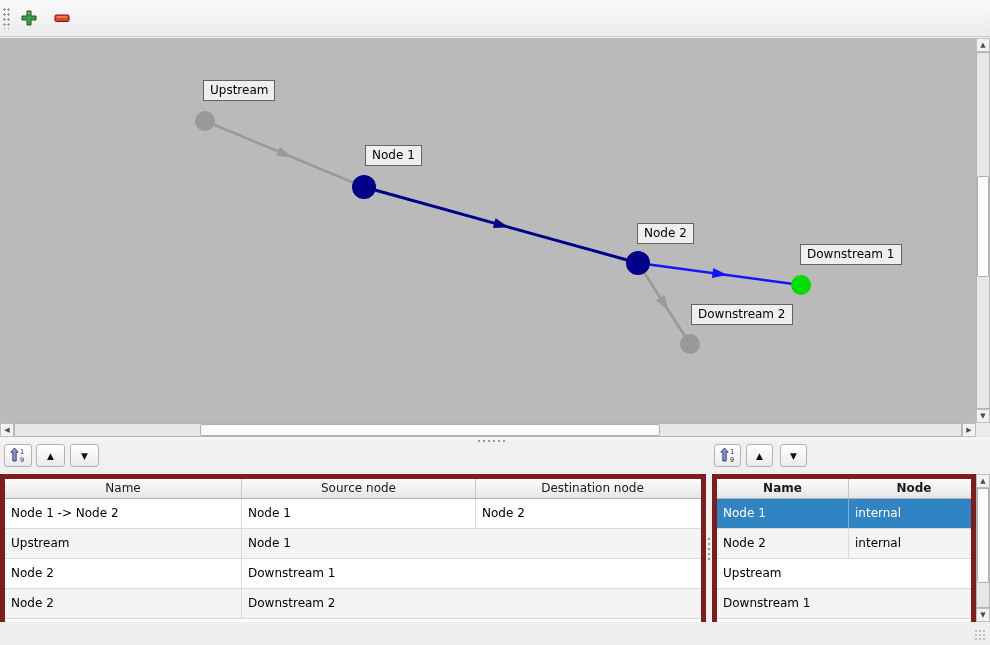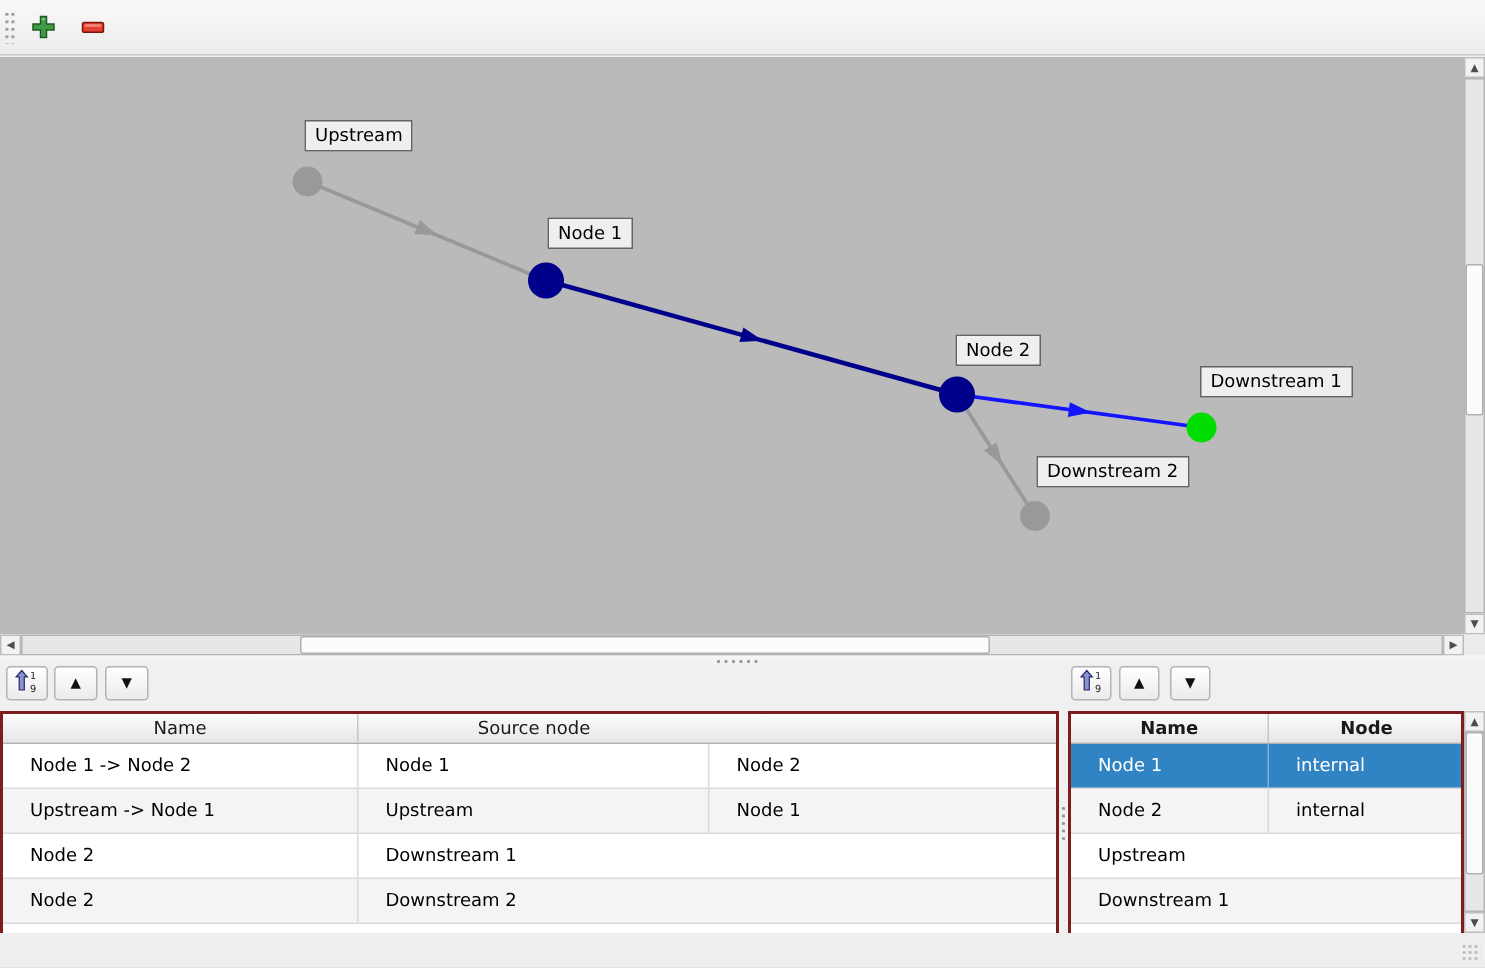--- a/index.html
+++ b/index.html
@@ -61,38 +61,38 @@
   }
   
   .btn {
     position:absolute; top:444px; height:23px; border:1px solid #b3b3b3;
     border-radius:3px; background:linear-gradient(#ffffff,#ebebeb);
     display:flex; align-items:center; justify-content:center;
     font-size:9px; color:#111; cursor:default;
   }
   
   .table {
-    position:absolute; top:474px; background:#fff; border:2px solid #7f1d1d;
+    position:absolute; top:474px; background:#fff; border:5px solid #7f1d1d;
   }
   .t-left  { left:0px;   width:706px; height:148px; }
   .t-right { left:712px; width:264px; height:148px; }
   .thead { display:grid; height:20px;
     background:linear-gradient(#fcfcfc,#e6e6e6); border-bottom:1px solid #b0b0b0; }
   .t-left  .thead, .t-left  .trow { grid-template-columns:237px 234px 233px; }
   .t-right .thead, .t-right .trow { grid-template-columns:132px 130px; }
   .th {
     text-align:center; line-height:19px; border-right:1px solid #c6c6c6;
     overflow:hidden; white-space:nowrap;
   }
   .t-right .th { font-weight:bold; }
   .th:last-child { border-right:none; }
   .trow { display:grid; height:30px; border-bottom:1px solid #dadada; background:#fff; }
   .trow:nth-child(odd) { background:#f4f4f4; }
   .td {
-    padding-left:18px; line-height:28px; border-right:1px solid #dadada;
+    padding-left:6px; line-height:28px; border-right:1px solid #dadada;
     overflow:hidden; white-space:nowrap; color:#000;
   }
   .td:last-child { border-right:none; }
   .trow.selected, .trow.selected:nth-child(odd) { background:var(--sel,#3184c4); }
   .trow.selected .td { color:#fff; border-right-color:rgba(255,255,255,.35); }
   .pad-row { height:7px; background:#fff; }
   
   .statusbar { position:absolute; left:0; top:622px; width:990px; height:23px; background:#efefef; }
   .resize-grip {
     position:absolute; right:3px; bottom:3px; width:12px; height:12px;
@@ -196,28 +196,28 @@
   <span>▲</span>
 </div>
 <div class="btn" style="left:780px; width:27px;">
   <span>▼</span>
 </div>
 
 <div class="table t-left">
   <div class="thead">
     <div class="th">Name</div>
     <div class="th">Source node</div>
+    <div class="th">Destination node</div>
   </div>
   <div class="trow">
     <div class="td">Node 1 -&gt; Node 2</div>
     <div class="td">Node 1</div>
     <div class="td">Node 2</div>
   </div>
   <div class="trow">
-    <div class="td">Upstream -&gt; Node 1</div>
     <div class="td">Upstream</div>
     <div class="td">Node 1</div>
   </div>
   <div class="trow">
     <div class="td">Node 2</div>
     <div class="td">Downstream 1</div>
   </div>
   <div class="trow">
     <div class="td">Node 2</div>
     <div class="td">Downstream 2</div>

